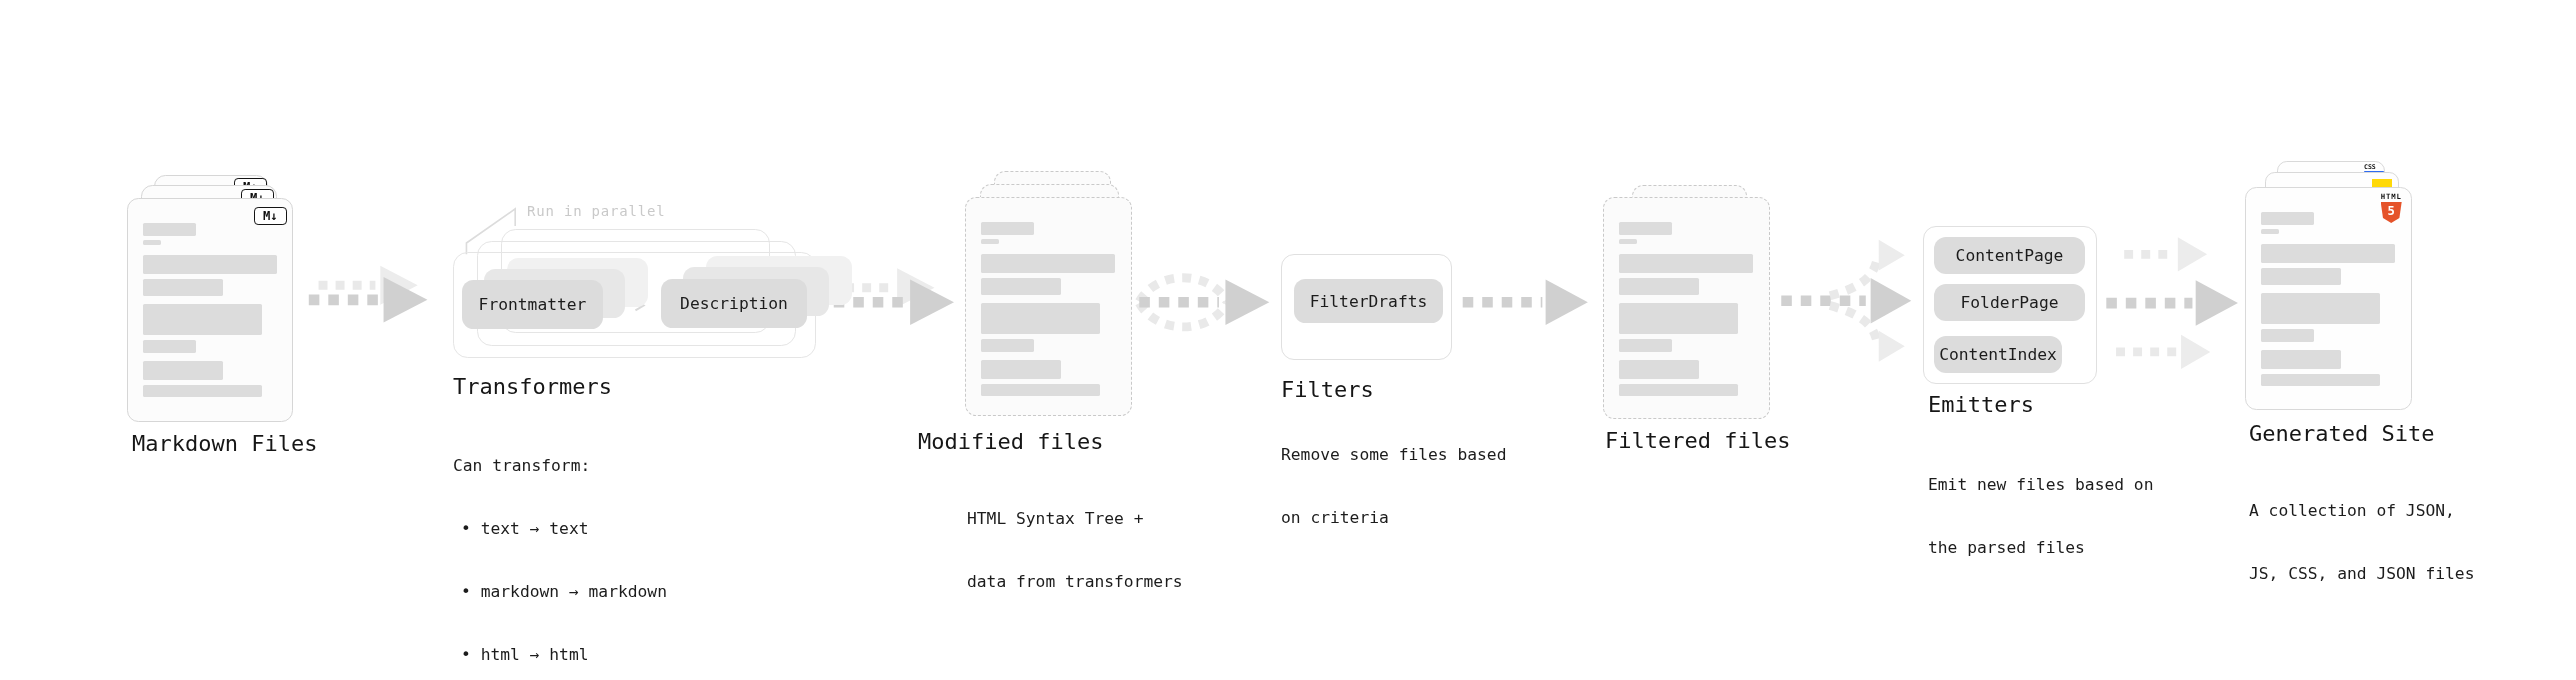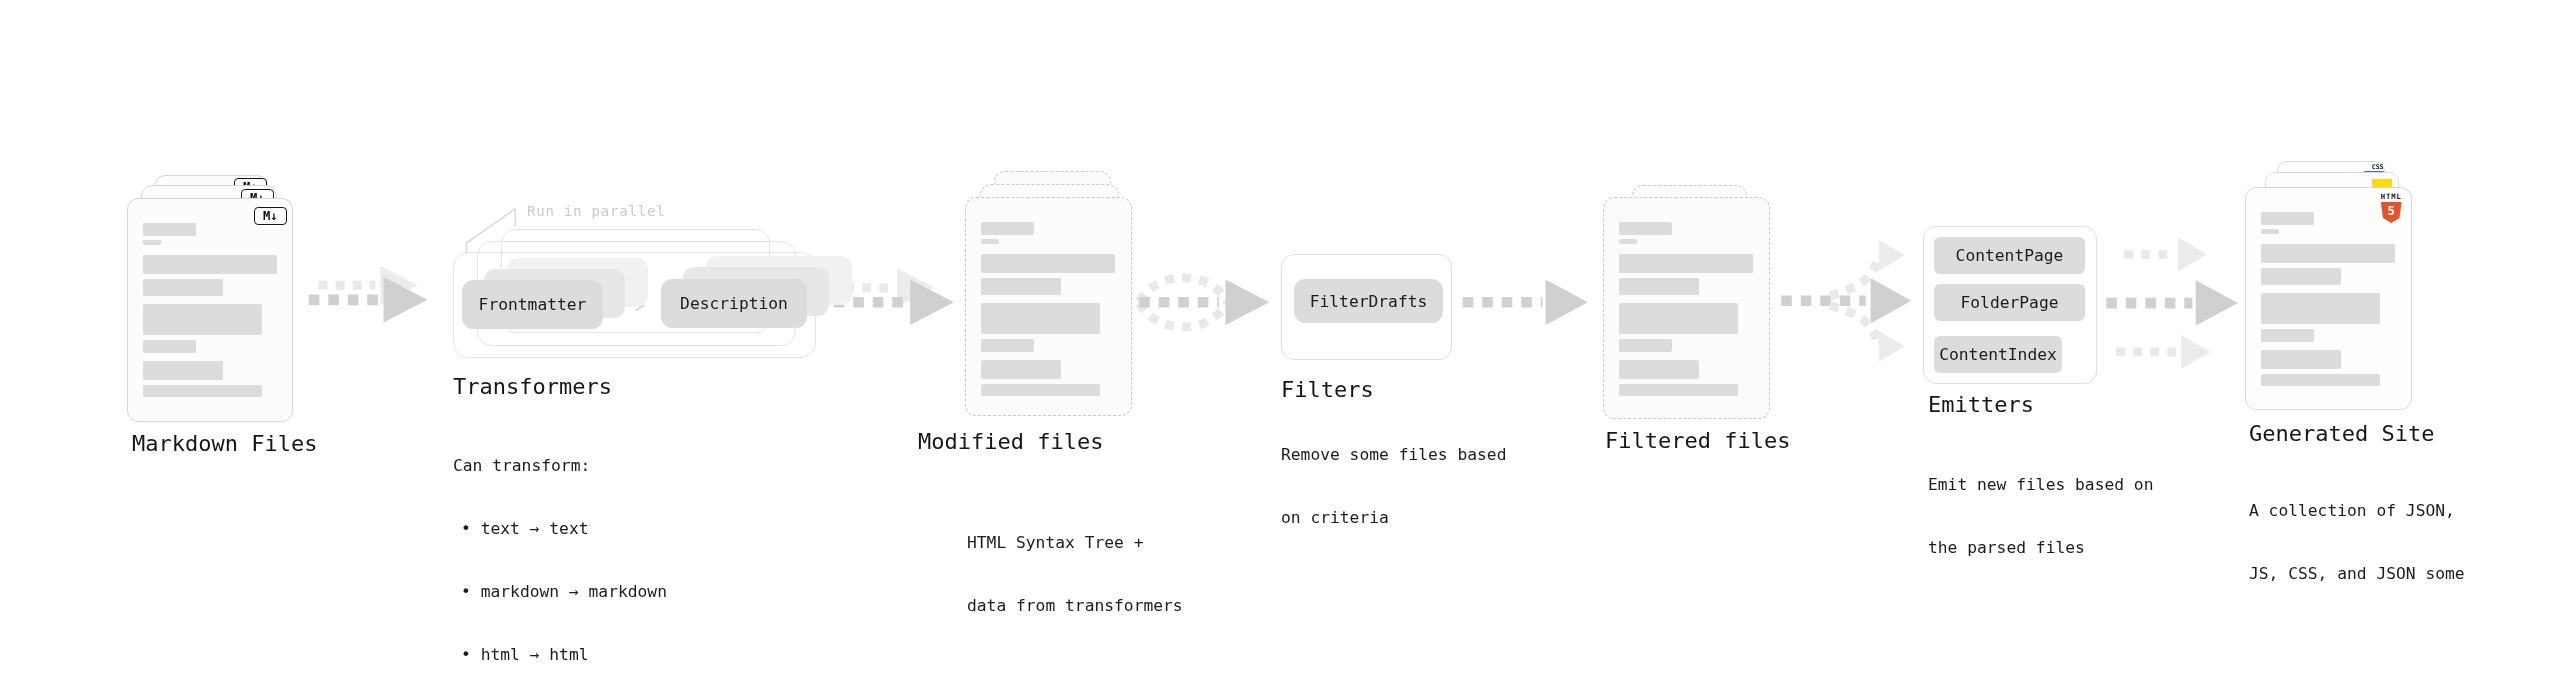--- a/index.html
+++ b/index.html
@@ -30,28 +30,28 @@
 
   .mdbadge{position:absolute;width:32.5px;height:18px;background:#fff;border:1.6px solid #141414;border-radius:4.1px;
     display:flex;align-items:center;justify-content:center;font-weight:bold;font-size:12.2px;color:#111;box-sizing:border-box}
 
   .pbox{position:absolute;border:1.6px solid #e5e5e5;border-radius:14.6px;box-sizing:border-box}
   .obox{position:absolute;border:1.6px solid #e0e0e0;border-radius:13px;background:#fff;box-sizing:border-box}
   .chip{position:absolute;background:#dcdcdc;border-radius:11.4px;display:flex;align-items:center;justify-content:center;
     font-size:16.3px;color:#1c1c1c;white-space:nowrap}
   .chip.g1{background:#e7e7e7}
   .chip.g2{background:#f1f1f1}
-  .chip.small{border-radius:6px}
+  .chip.small{border-radius:12px}
 
   .title{position:absolute;font-size:22px;color:#161616;white-space:nowrap}
   .body{position:absolute;font-size:16.3px;line-height:21px;color:#1c1c1c;white-space:pre}
   .body .ind{padding-left:8.1px}
   .note{position:absolute;font-size:14px;color:#c9c9c9;white-space:nowrap;letter-spacing:0.8px}
 
-  .cssbadge{position:absolute;width:19.5px;text-align:right}
+  .cssbadge{position:absolute;width:19.5px;text-align:left}
   .cssbadge .t{font-size:6.5px;font-weight:bold;color:#111;line-height:6.5px}
   .cssbadge .u{height:3.3px;background:#2e6bf0;margin-top:0.8px;border-radius:0.8px}
   .jsbadge{position:absolute;width:20.3px;height:9.8px;background:#ffd908}
   .h5logo{position:absolute;width:24.4px;text-align:center}
   .h5logo .t{font-size:7.3px;font-weight:bold;color:#111;letter-spacing:0.8px;line-height:8.1px}
   .h5logo .shield{width:21px;height:21px;margin:0.8px auto 0;background:#e5532a;color:#fff;font-size:12.2px;font-weight:bold;
     line-height:19.5px;clip-path:polygon(0% 0%,100% 0%,89% 77%,50% 100%,11% 77%)}
 </style>
 </head>
 <body>
@@ -153,21 +153,21 @@
       <i class="bar b1"></i>
       <i class="bar b2"></i>
       <i class="bar b3"></i>
       <i class="bar b4"></i>
       <i class="bar b5"></i>
       <i class="bar b6"></i>
       <i class="bar b7"></i>
       <i class="bar b8"></i>
     </div>
     <div class="title" style="left:918px;top:429px">Modified files</div>
-    <div class="body" style="left:967px;top:490px">
+    <div class="body" style="left:967px;top:466px">
       <div>HTML Syntax Tree +</div>
       <div>data from transformers</div>
     </div>
   </div>
 
   <div>
     <div class="obox" style="left:1281px;top:254px;width:171px;height:106px"></div>
     <div class="chip" style="left:1294px;top:279px;width:149px;height:44px">FilterDrafts</div>
     <div class="title" style="left:1281px;top:377px">Filters</div>
     <div class="body" style="left:1281px;top:402px">
@@ -221,18 +221,18 @@
       <i class="bar b7"></i>
       <i class="bar b8"></i>
     </div>
     <div class="h5logo" style="left:2379px;top:193px">
       <div class="t">HTML</div>
       <div class="shield">5</div>
     </div>
     <div class="title" style="left:2249px;top:421px">Generated Site</div>
     <div class="body" style="left:2249px;top:458px">
       <div>A collection of JSON,</div>
-      <div>JS, CSS, and JSON some</div>
+      <div>JS, CSS, and JSON files</div>
     </div>
   </div>
 
 </div>
 
 
 </body></html>

